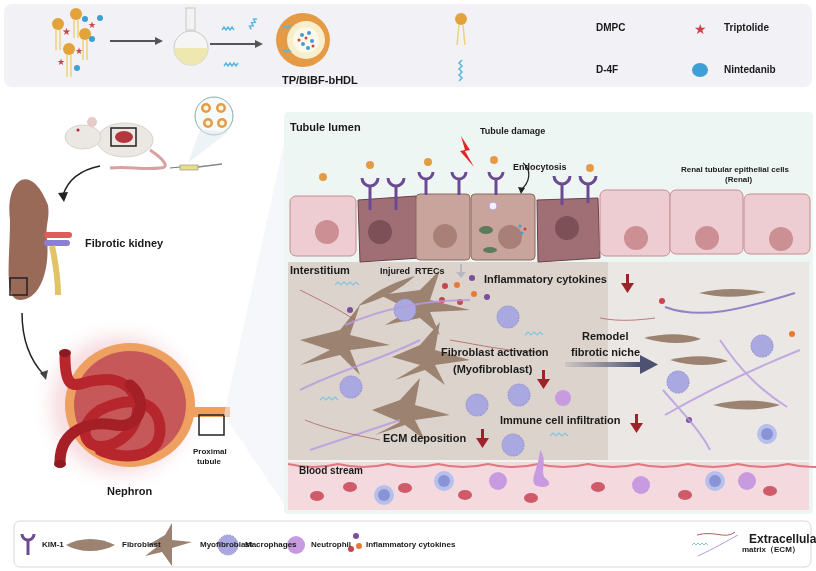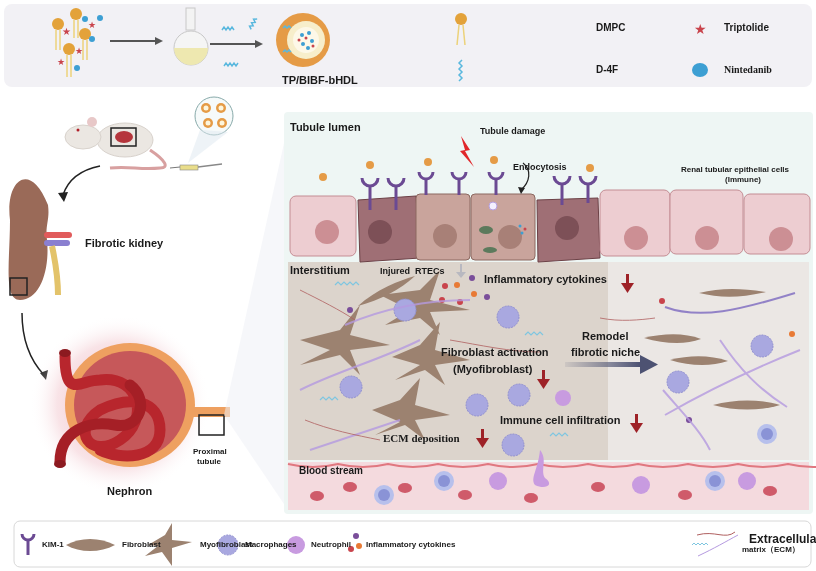--- a/index.html
+++ b/index.html
@@ -357,41 +357,41 @@
       <path d="M697,535 C715,530 725,540 735,532" stroke="#b06060" fill="none"></path>
       <path d="M698,556 C715,548 725,542 738,535" stroke="#b59ae0" fill="none"></path>
       <path d="M692,545 l2,-2 l2,2 l2,-2 l2,2 l2,-2 l2,2 l2,-2 l2,2" stroke="#7fc6e0" fill="none"></path>
     </g>
 </svg>
 
 <div class="lbl" style="left:282px;top:74px;font-size:11px;">TP/BIBF-bHDL</div>
 <div class="lbl" style="left:596px;top:22px;font-size:10px;">DMPC</div>
 <div class="lbl" style="left:724px;top:22px;font-size:10px;">Triptolide</div>
 <div class="lbl" style="left:596px;top:64px;font-size:10px;">D-4F</div>
-<div class="lbl" style="left:724px;top:64px;font-size:10px;font-family:Liberation Serif, serif;">Nintedanib</div>
+<div class="lbl" style="left:724px;top:64px;font-size:10px;">Nintedanib</div>
 
 <div class="lbl" style="left:85px;top:237px;font-size:11px;">Fibrotic kidney</div>
 <div class="lbl" style="left:193px;top:447px;font-size:8px;">Proximal</div>
 <div class="lbl" style="left:197px;top:457px;font-size:8px;">tubule</div>
 <div class="lbl" style="left:107px;top:485px;font-size:11px;">Nephron</div>
 
 <div class="lbl" style="left:290px;top:121px;font-size:11px;">Tubule lumen</div>
 <div class="lbl" style="left:480px;top:126px;font-size:9px;">Tubule damage</div>
 <div class="lbl" style="left:513px;top:162px;font-size:9px;">Endocytosis</div>
 <div class="lbl" style="left:681px;top:165px;font-size:8px;">Renal tubular epithelial cells</div>
-<div class="lbl" style="left:725px;top:175px;font-size:8px;">(Immune)</div>
+<div class="lbl" style="left:725px;top:175px;font-size:8px;">(Renal)</div>
 <div class="lbl" style="left:380px;top:248px;font-size:9px;white-space:pre;margin-top:18px;">Injured  RTECs</div>
 <div class="lbl" style="left:290px;top:264px;font-size:11px;">Interstitium</div>
 <div class="lbl" style="left:484px;top:273px;font-size:11px;">Inflammatory cytokines</div>
 <div class="lbl" style="left:441px;top:346px;font-size:11px;">Fibroblast activation</div>
 <div class="lbl" style="left:453px;top:363px;font-size:11px;">(Myofibroblast)</div>
 <div class="lbl" style="left:582px;top:330px;font-size:11px;">Remodel</div>
 <div class="lbl" style="left:571px;top:346px;font-size:11px;">fibrotic niche</div>
 <div class="lbl" style="left:500px;top:414px;font-size:11px;">Immune cell infiltration</div>
-<div class="lbl" style="left:383px;top:432px;font-size:11px;font-family:Liberation Serif, serif;">ECM deposition</div>
+<div class="lbl" style="left:383px;top:432px;font-size:11px;">ECM deposition</div>
 <div class="lbl" style="left:291px;top:465px;font-size:10px;padding-left:8px;">Blood stream</div>
 
 <div class="lbl" style="left:42px;top:540px;font-size:8px;">KIM-1</div>
 <div class="lbl" style="left:122px;top:540px;font-size:8px;">Fibroblast</div>
 <div class="lbl" style="left:200px;top:540px;font-size:8px;">Myofibroblast</div>
 <div class="lbl" style="left:245px;top:540px;font-size:8px;">Macrophages</div>
 <div class="lbl" style="left:311px;top:540px;font-size:8px;">Neutrophil</div>
 <div class="lbl" style="left:366px;top:540px;font-size:8px;">Inflammatory cytokines</div>
 <div class="lbl" style="left:749px;top:532px;font-size:12px;">Extracellular</div>
 <div class="lbl" style="left:742px;top:544px;font-size:8px;">matrix（ECM）</div>

